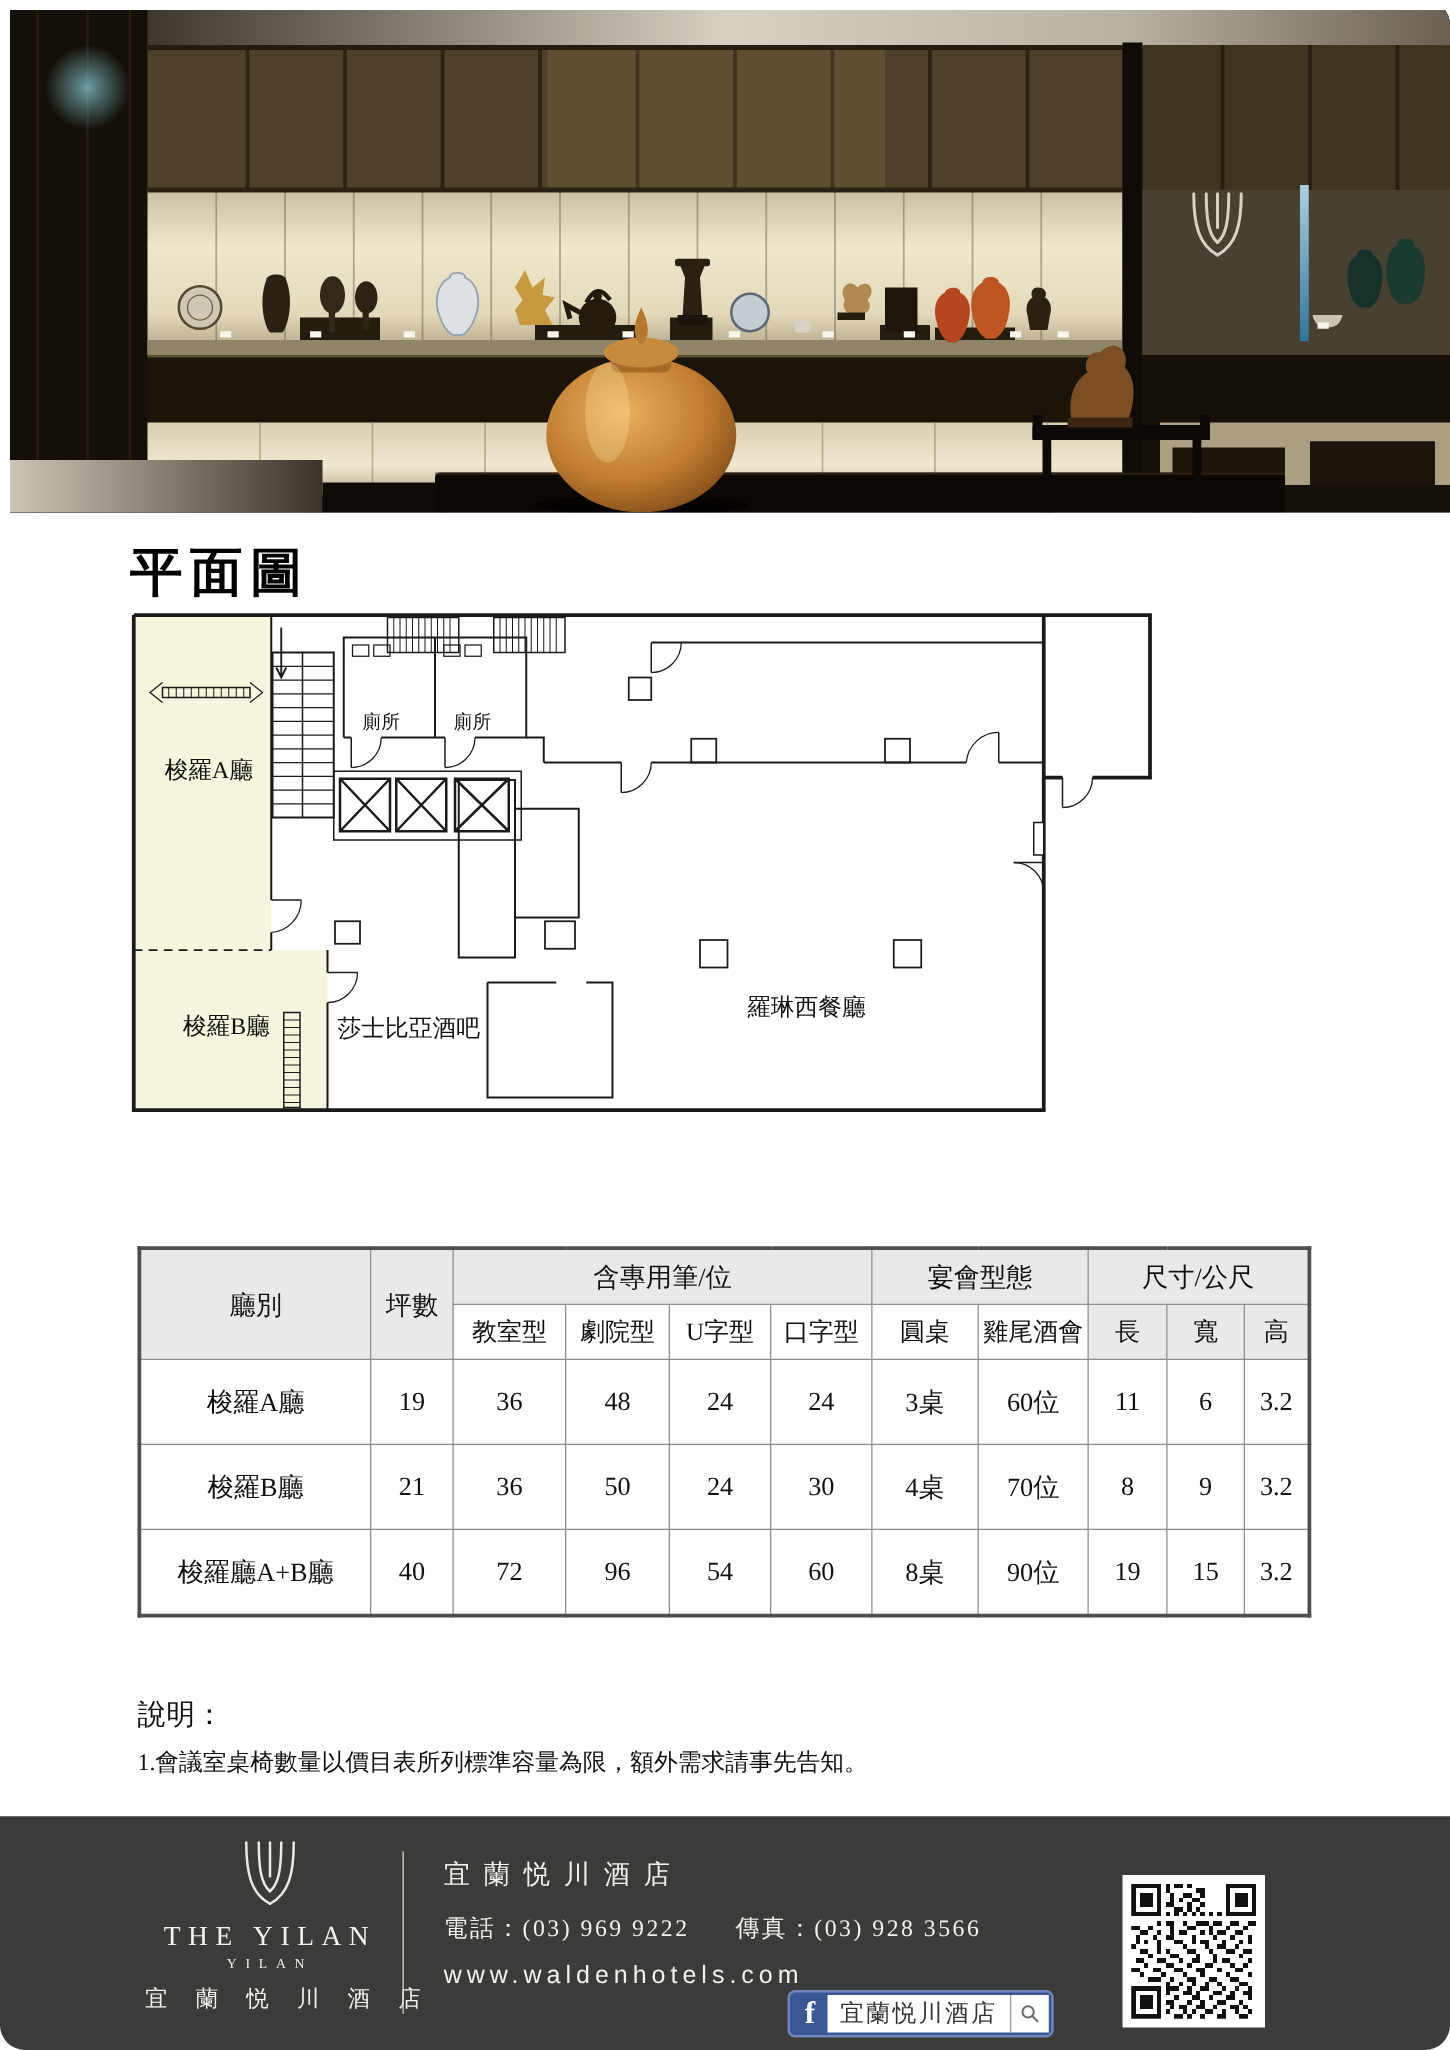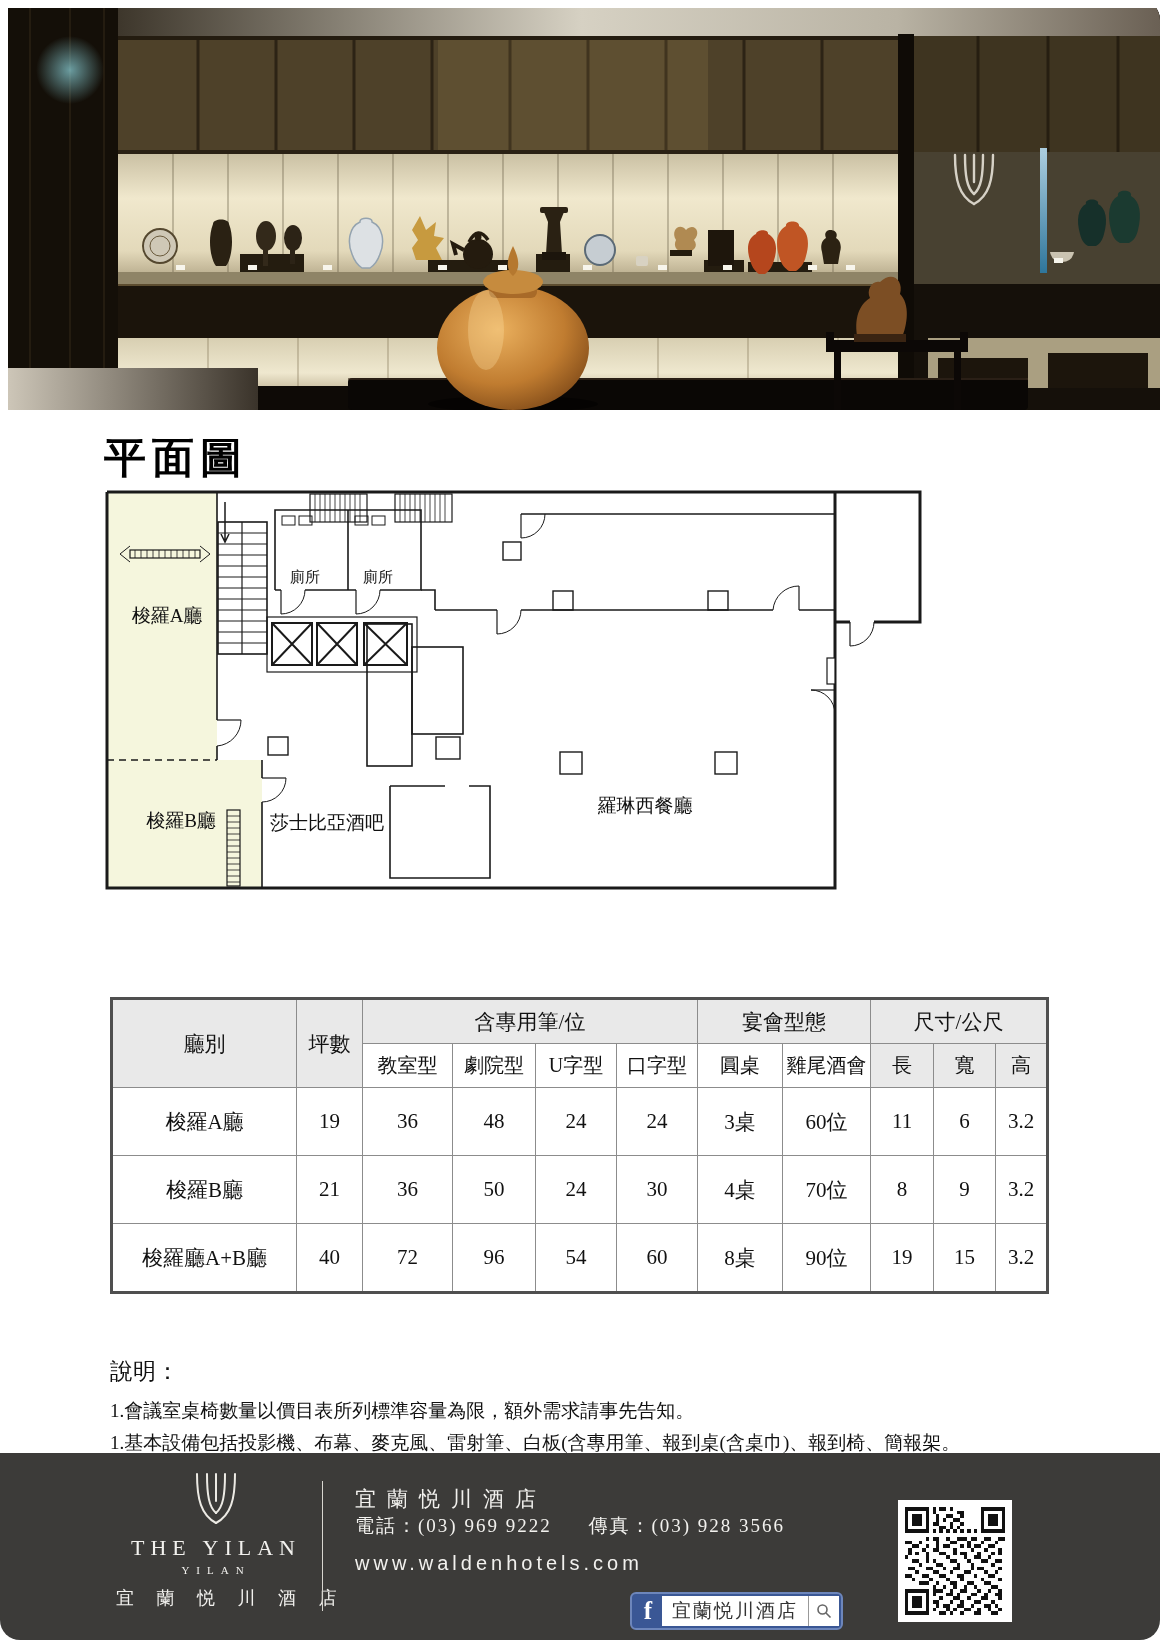--- a/index.html
+++ b/index.html
@@ -39,21 +39,21 @@
   .footer{position:absolute;left:0;top:1453px;width:1160px;height:187px;background:#3c3b39;color:#f2f1ee;}
   .flogo{position:absolute;left:116px;top:18px;width:200px;text-align:center;}
   .flogo .mark{margin:0 auto;}
   .flogo .en{font-size:22px;letter-spacing:6px;margin-top:2px;white-space:nowrap;}
   .flogo .sub{font-size:11px;letter-spacing:7px;margin-top:3px;}
   .flogo .zh{font-size:18px;letter-spacing:9px;margin-top:10px;white-space:nowrap;}
   .fdiv{position:absolute;left:322px;top:28px;width:1px;height:130px;background:#d8d6d0;}
   .finfo{position:absolute;left:355px;top:32px;}
   .fname{font-size:21px;letter-spacing:11px;}
   .faddr{font-size:19px;letter-spacing:4px;margin-top:14px;}
-  .fphone{font-size:19px;letter-spacing:2px;margin-top:0;}
+  .fphone{font-size:19px;letter-spacing:2px;margin-top:17px;}
   .fphone .fax{margin-left:30px;}
   .fweb{font-size:20px;letter-spacing:4px;margin-top:13px;font-family:"Liberation Sans","DejaVu Sans",sans-serif;}
   .fb{position:absolute;left:630px;top:139px;display:flex;align-items:stretch;background:#3a5795;
       border:2px solid #6d86bb;border-radius:6px;padding:2px;height:30px;}
   .fb .f{width:28px;display:flex;align-items:center;justify-content:center;color:#fff;
          font-size:25px;font-weight:bold;font-family:"Liberation Serif",serif;}
   .fb .field{background:#fff;display:flex;align-items:center;padding:0 10px;font-size:19px;
              color:#333;letter-spacing:2px;white-space:nowrap;}
   .fb .mag{background:#fff;border-left:1px solid #999;width:30px;display:flex;align-items:center;justify-content:center;}
   .qr{position:absolute;left:898px;top:47px;width:100px;height:108px;background:#fff;padding:7px;}
@@ -399,21 +399,20 @@
       <td>19</td>
       <td>15</td>
       <td>3.2</td>
     </tr>
   </tbody>
     </table>
 
   <div class="notes">
     <div class="nt">說明：</div>
     <div class="nl">1.會議室桌椅數量以價目表所列標準容量為限，額外需求請事先告知。</div>
-    <div class="nl">1.基本設備包括投影機、布幕、麥克風、雷射筆、白板(含專用筆、報到桌(含桌巾)、報到椅、簡報架。</div>
   </div>
 
   <div class="footer">
     <div class="flogo">
       <svg class="mark" width="52" height="58" viewBox="-2 -2 52 58">
         <use href="#walden-mark" stroke="#eceae4" stroke-width="2"></use>
       </svg>
       <div class="en">THE YILAN</div>
       <div class="sub">YILAN</div>
       <div class="zh">宜 蘭 悦 川 酒 店</div>

